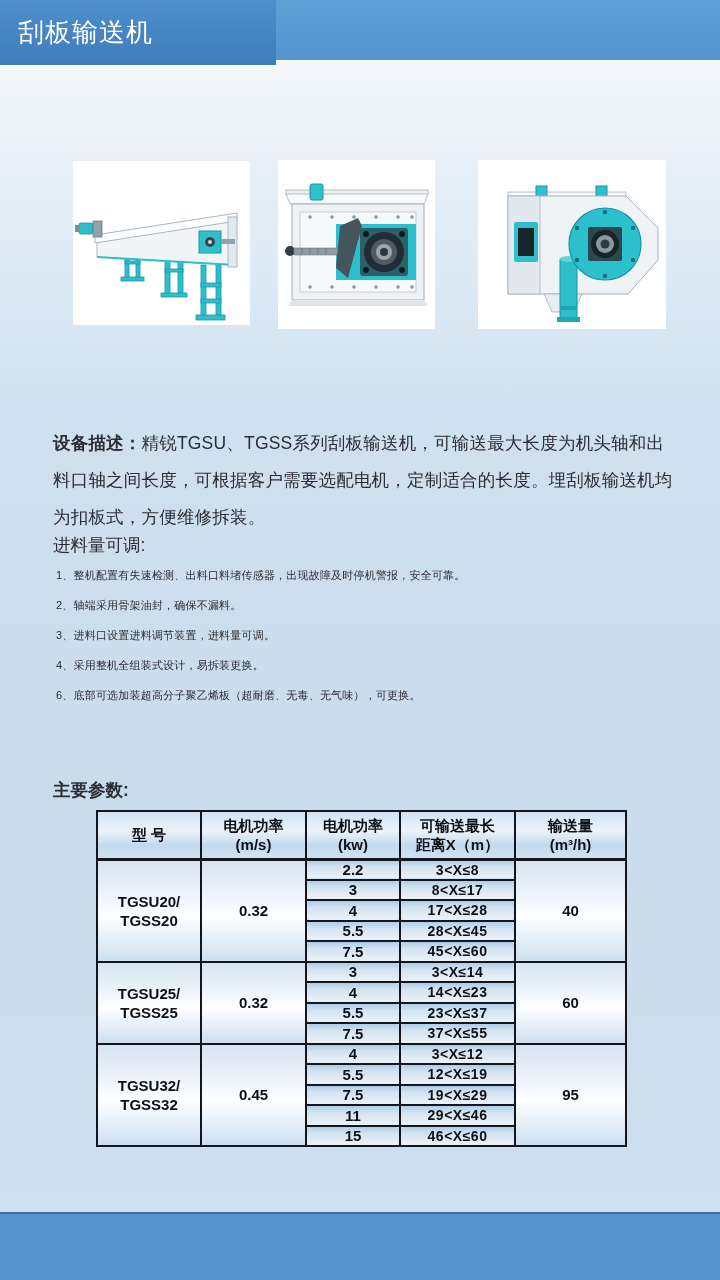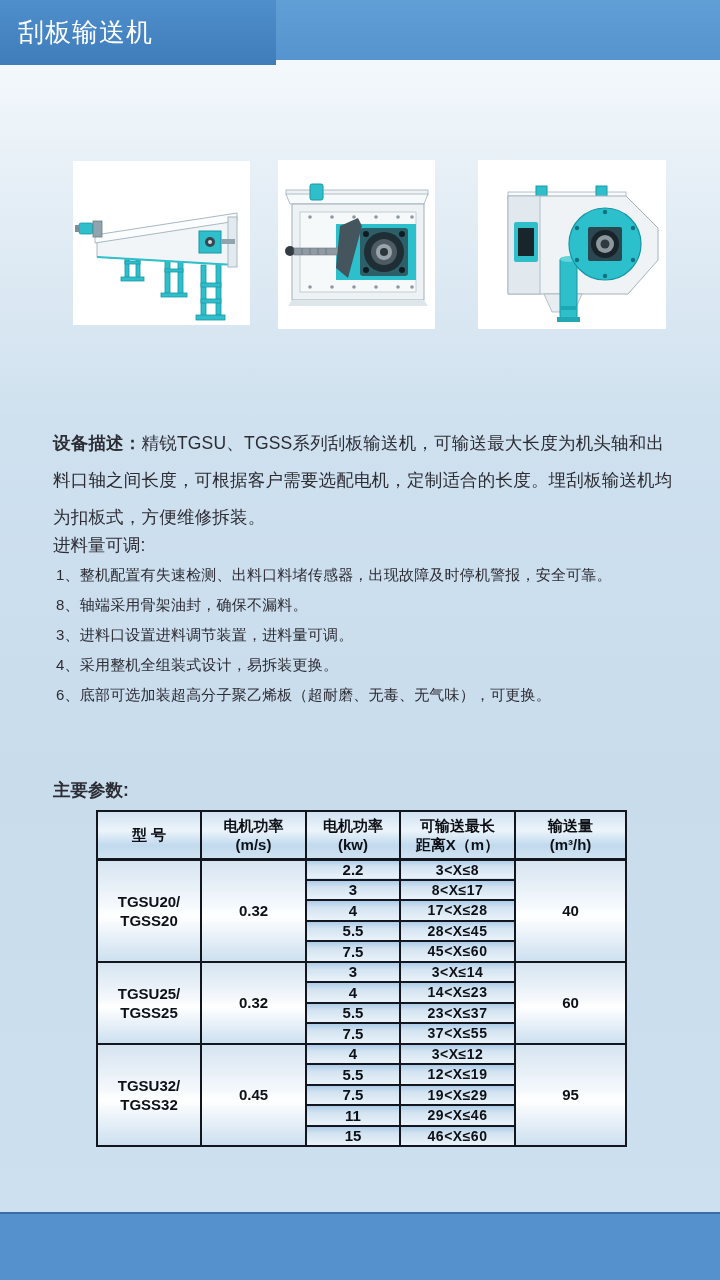--- a/index.html
+++ b/index.html
@@ -20,34 +20,34 @@
   .photo svg{display:block;width:100%;height:100%;}
   #photo1{left:73px;top:161px;width:177px;height:164px;}
   #photo2{left:278px;top:160px;width:157px;height:169px;}
   #photo3{left:478px;top:160px;width:188px;height:169px;}
   
   .desc{position:absolute;left:53px;top:416px;width:624px;
     font-size:17.5px;line-height:37px;color:#2c2c34;letter-spacing:.2px;margin-top:9px;}
   .desc .lbl{font-weight:700;}
   .feat-title{position:absolute;left:53px;top:533px;font-size:17.5px;color:#2c2c34;}
   .feat-list{position:absolute;left:56px;top:560px;margin:0;padding:0;list-style:none;
-    font-size:15px;line-height:30px;color:#2c2c34;letter-spacing:.2px;}
+    font-size:11px;line-height:30px;color:#2c2c34;letter-spacing:.2px;}
   .param-title{position:absolute;left:53px;top:778px;font-size:17.5px;color:#2c2c34;font-weight:bold;}
   
   .tbl{position:absolute;left:96px;top:810px;width:529px;
     border-collapse:collapse;table-layout:fixed;padding-left:7px;}
   .tbl th,.tbl td{border:2px solid #13161f;text-align:center;vertical-align:middle;
     font-weight:700;color:#0d1016;padding:0;overflow:hidden;}
   .tbl thead tr{height:48px;}
   .tbl tbody tr{height:20.5px;}
   .tbl th{font-size:15px;line-height:19px;white-space:pre-line;
     background:linear-gradient(180deg,#d0e2f2 0%,#ecf4fa 40%,#c2daee 72%,#cfe2f1 100%);
     border-bottom:3px solid #13161f;}
   td.small-cell{font-size:15px;
-    background:linear-gradient(180deg,#aecde9 0%,#d3e3f1 35%,#e9f2f9 100%);}
+    background:linear-gradient(180deg,#aecde9 0%,#d3e3f1 35%,#e9f2f9 100%);border-radius:7px;}
   td.dist-cell{font-size:14px;letter-spacing:.5px;}
   td.merged-cell{font-size:15px;line-height:19px;white-space:pre-line;
     background:linear-gradient(180deg,#d6e4f1 0%,#f2f7fb 42%,#ffffff 55%,#cde0f0 100%);}
   
   .footer{position:absolute;left:0;top:1212px;width:720px;height:68px;
     background:#5592cd;border-top:2px solid #3a6ca6;box-sizing:border-box;}
 </style>
 </head>
 <body>
 
@@ -168,21 +168,21 @@
         <circle cx="127" cy="84" r="9" fill="#8c979e"></circle>
       <circle cx="127" cy="84" r="4.5" fill="#2e3940"></circle>
     </svg>
   </div>
 
   <div class="desc"><span class="lbl">设备描述：</span><span>精锐TGSU、TGSS系列刮板输送机，可输送最大长度为机头轴和出料口轴之间长度，可根据客户需要选配电机，定制适合的长度。埋刮板输送机均为扣板式，方便维修拆装。</span></div>
 
   <div class="feat-title">进料量可调:</div>
   <ul class="feat-list">
       <li>1、整机配置有失速检测、出料口料堵传感器，出现故障及时停机警报，安全可靠。</li>
-      <li>8、轴端采用骨架油封，确保不漏料。</li>
+      <li>2、轴端采用骨架油封，确保不漏料。</li>
       <li>3、进料口设置进料调节装置，进料量可调。</li>
       <li>4、采用整机全组装式设计，易拆装更换。</li>
       <li>6、底部可选加装超高分子聚乙烯板（超耐磨、无毒、无气味），可更换。</li>
     </ul>
 
   <div class="param-title">主要参数:</div>
   <table class="tbl">
     <colgroup>
       <col style="width:104px">
         <col style="width:105px">

